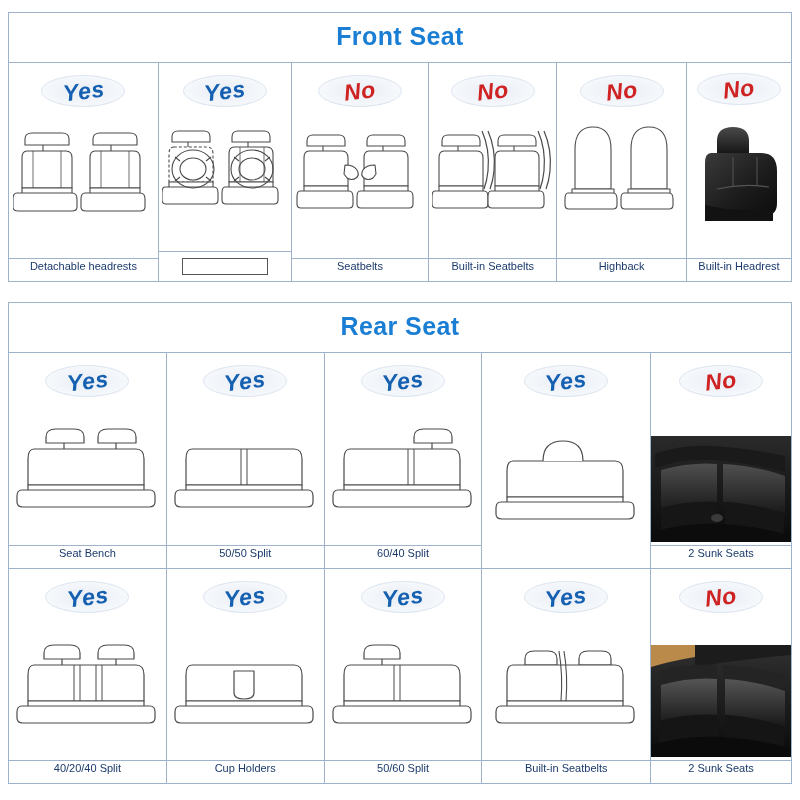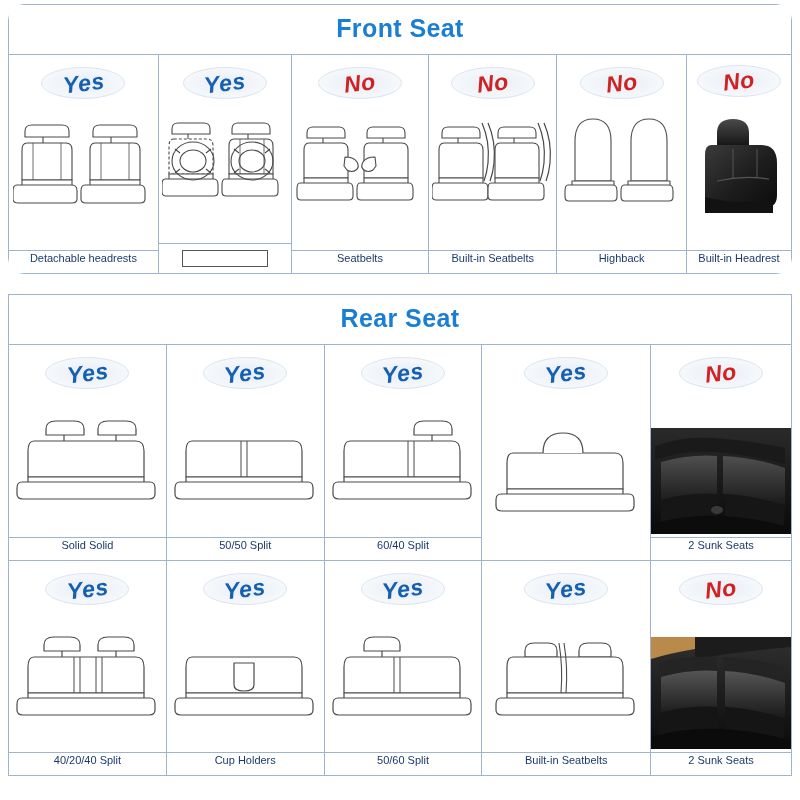--- a/index.html
+++ b/index.html
@@ -21,21 +21,21 @@
     background: #ffffff;
   }
 
   
   .section {
     margin: 0 8px;
     border: 1px solid #9fb4cc;
     background: #ffffff;
     box-sizing: border-box;
   }
-  .section.front { margin-top: 4px; border-radius: 16px; }
+  .section.front { margin-top: 12px; }
   .section.rear { margin-top: 20px; }
 
   .section-title {
     text-align: center;
     font-size: 25px;
     font-weight: bold;
     color: #1a7fd4;
     letter-spacing: 0.4px;
     padding: 9px 0 11px 0;
     border-bottom: 1px solid #9fb4cc;
@@ -339,21 +339,21 @@
             <g fill="#ffffff" stroke="#4a4a4a" stroke-width="1.2" stroke-linejoin="round">
               <path d="M34 48 q0 -8 10 -8 h18 q10 0 10 8 v6 h-38 z"></path>
               <path d="M86 48 q0 -8 10 -8 h18 q10 0 10 8 v6 h-38 z"></path>
               <path d="M52 54 v6 M104 54 v6"></path>
               <path d="M22 60 q-6 0 -6 10 v26 h116 v-26 q0 -10 -8 -10 z"></path>
               <path d="M16 96 h116 v10 q0 5 -7 5 h-102 q-7 0 -7 -5 z"></path>
               <path d="M10 101 q-5 0 -5 6 v6 q0 5 6 5 h126 q6 0 6 -5 v-6 q0 -6 -5 -6 z"></path>
             </g>
           </svg>
         </div>
-        <div class="caption">Solid Solid</div>
+        <div class="caption">Seat Bench</div>
       </div>
 
       <div class="cell" style="width:161px;">
         <div class="art">
           <div class="stamp yes">
             <div class="ellipse"></div>
             <div class="word">Yes</div>
           </div>
           <svg class="seat-svg" width="150" height="120" viewBox="0 0 150 120">
             <g fill="#ffffff" stroke="#4a4a4a" stroke-width="1.2" stroke-linejoin="round">

